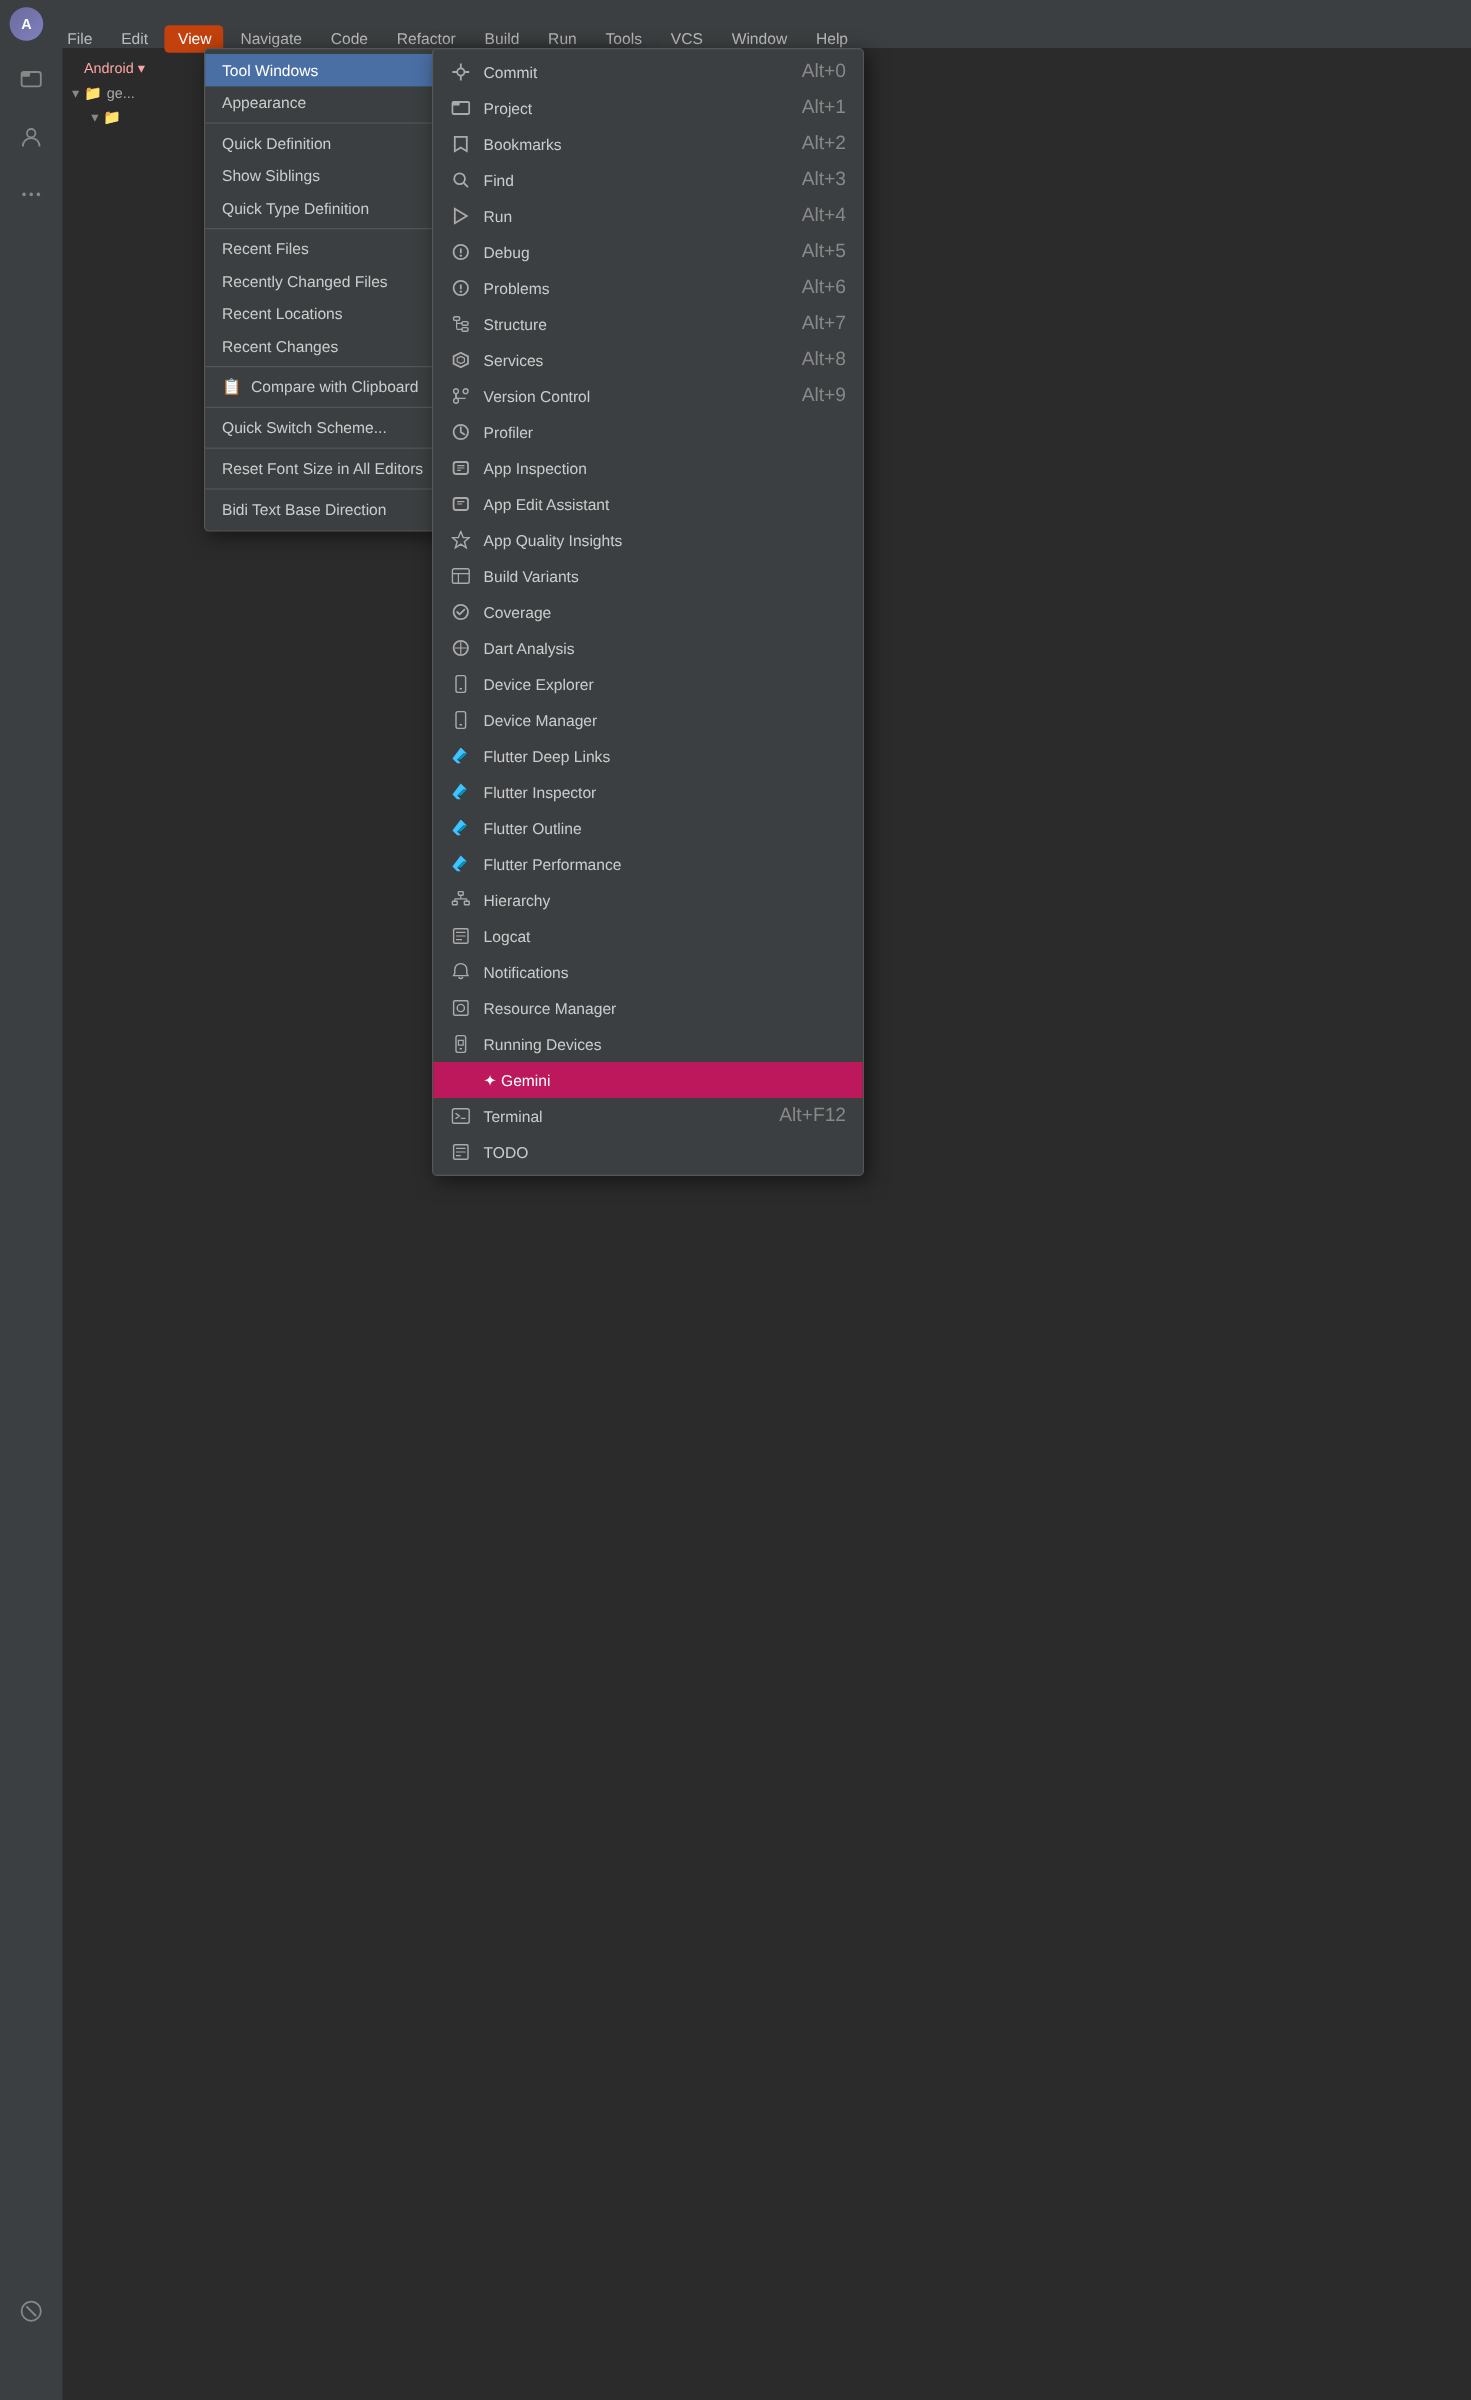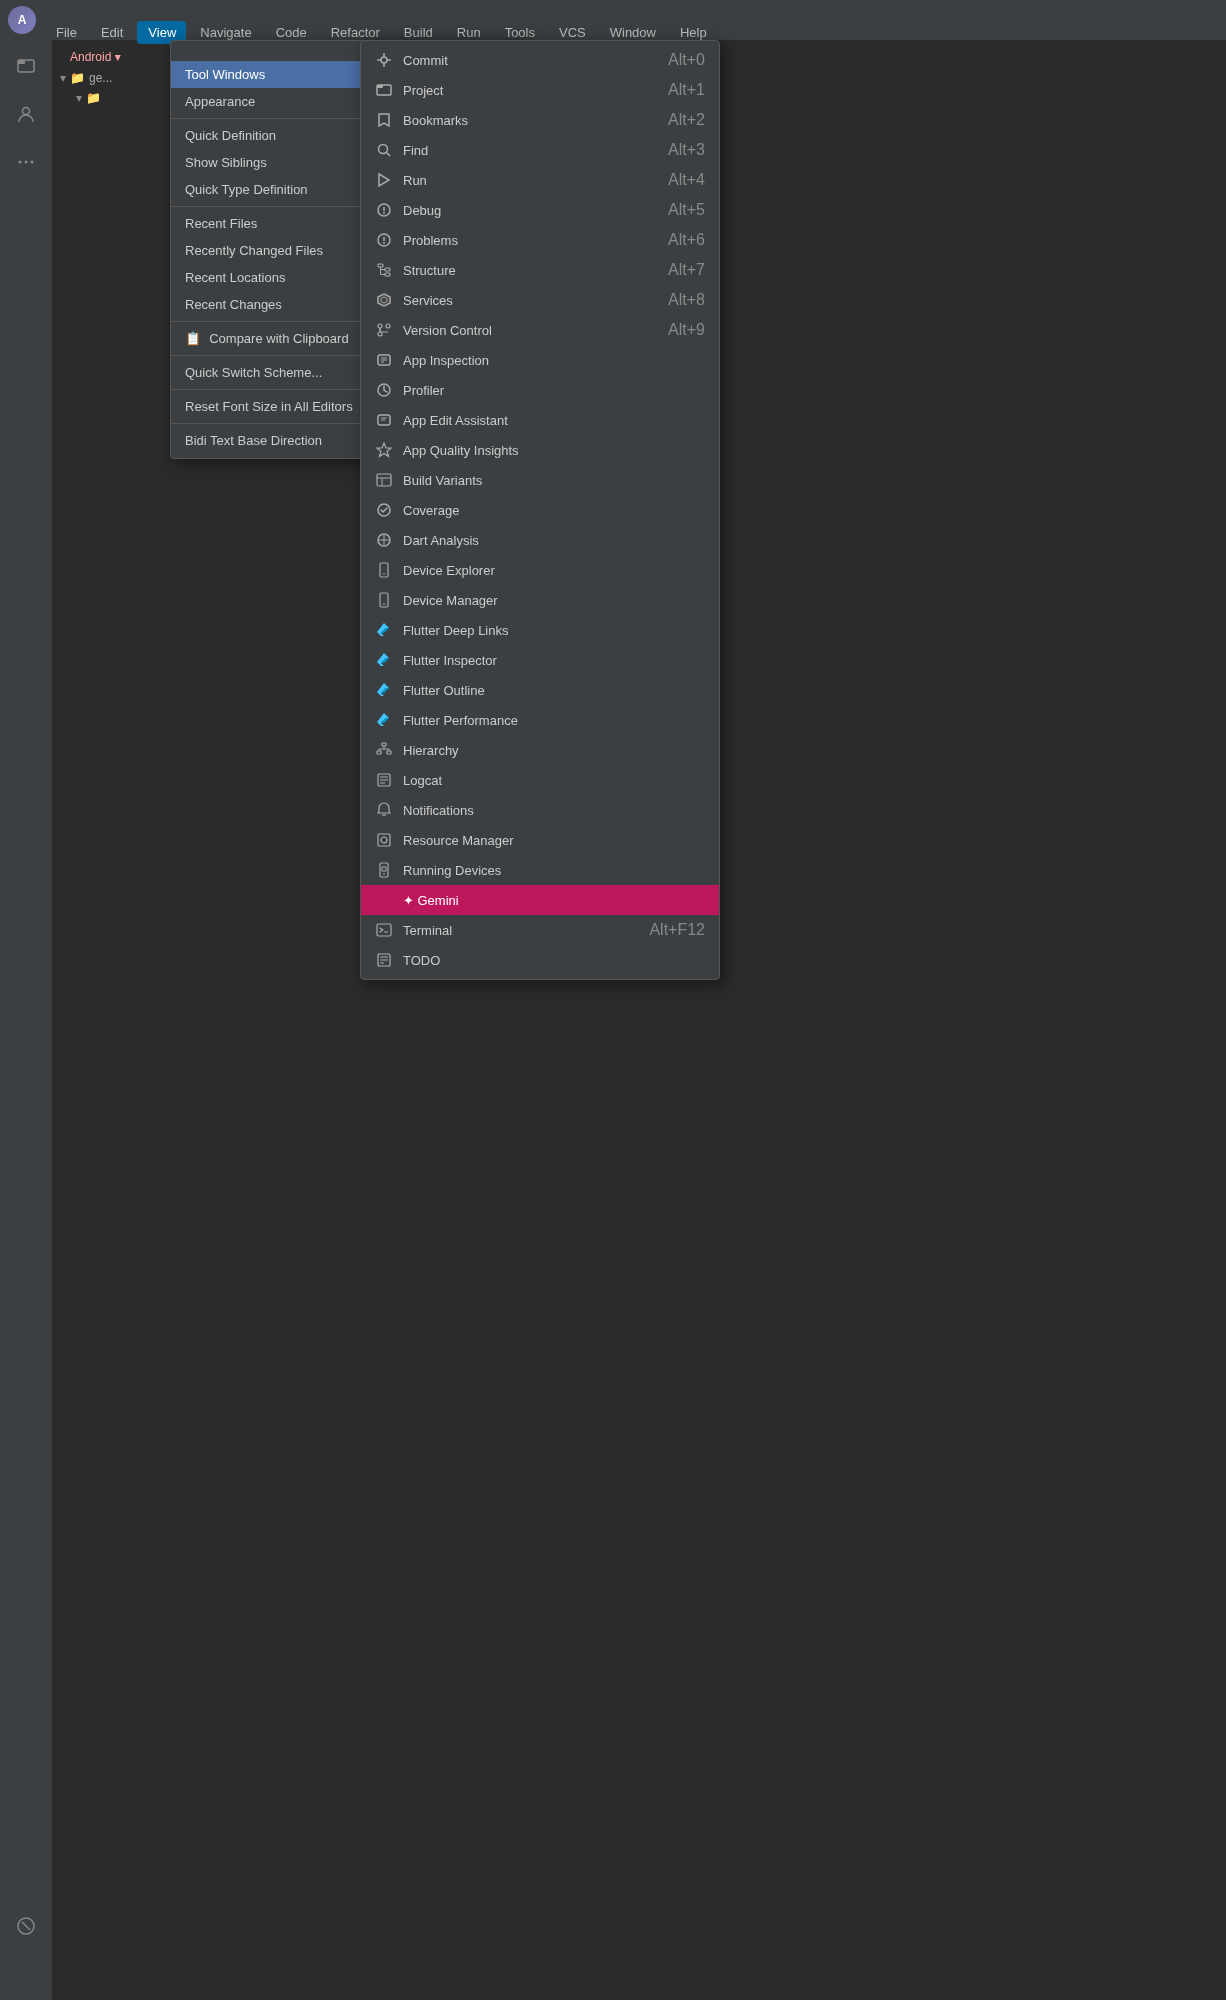--- a/index.html
+++ b/index.html
@@ -35,21 +35,21 @@
       margin-right: 6px;
     }
     .menu-item {
       padding: 4px 10px;
       border-radius: 4px;
       cursor: pointer;
       color: #bbb;
       font-size: 13px;
       margin-top: 24px;
     }
-    .menu-item.active { background: #0369a1; color: #fff; padding-left: 11px; }
+    .menu-item.active { background: #c2410c; color: #fff; padding-left: 11px; }
 
     
     .left-sidebar {
       position: absolute;
       left: 0; top: 40px;
       width: 52px;
       height: calc(100% - 40px);
       background: #3c3f41;
       display: flex;
       flex-direction: column;
@@ -114,21 +114,21 @@
     }
     .view-menu-item {
       display: flex;
       align-items: center;
       justify-content: space-between;
       padding: 6px 14px;
       cursor: pointer;
       color: #ccc;
       font-size: 13px;
     }
-    .view-menu-item.highlighted { background: #4a6fa5; color: #fff; margin-top: 16px; }
+    .view-menu-item.highlighted { background: #4a6fa5; color: #fff; }
     .view-menu-item .shortcut { color: #888; font-size: 12px; }
     .view-menu-item .arrow { color: #aaa; font-size: 11px; }
     .view-menu-separator {
       height: 1px;
       background: #555;
       margin: 3px 0;
     }
 
     
     .tool-windows-menu {
@@ -461,39 +461,39 @@
         </div>
         <span>Version Control</span>
       </div>
       <span class="shortcut">Alt+9</span>
     </div>
 
     <div class="tw-item">
       <div class="tw-left">
         <div class="tw-icon">
           <svg width="16" height="16" viewBox="0 0 16 16">
+              <circle cx="8" cy="8" r="6" fill="none" stroke="#aaa" stroke-width="1.5"></circle>
+              <path d="M8 4v4l3 2" fill="none" stroke="#aaa" stroke-width="1.5" stroke-linecap="round"></path>
+            </svg>
+        </div>
+        <span>Profiler</span>
+      </div>
+    </div>
+
+    <div class="tw-item">
+      <div class="tw-left">
+        <div class="tw-icon">
+          <svg width="16" height="16" viewBox="0 0 16 16">
               <rect x="2" y="3" width="12" height="10" rx="2" fill="none" stroke="#aaa" stroke-width="1.5"></rect>
               <line x1="5" y1="6" x2="11" y2="6" stroke="#aaa" stroke-width="1"></line>
               <line x1="5" y1="8" x2="11" y2="8" stroke="#aaa" stroke-width="1"></line>
               <line x1="5" y1="10" x2="8" y2="10" stroke="#aaa" stroke-width="1"></line>
             </svg>
         </div>
         <span>App Inspection</span>
-      </div>
-    </div>
-
-    <div class="tw-item">
-      <div class="tw-left">
-        <div class="tw-icon">
-          <svg width="16" height="16" viewBox="0 0 16 16">
-              <circle cx="8" cy="8" r="6" fill="none" stroke="#aaa" stroke-width="1.5"></circle>
-              <path d="M8 4v4l3 2" fill="none" stroke="#aaa" stroke-width="1.5" stroke-linecap="round"></path>
-            </svg>
-        </div>
-        <span>Profiler</span>
       </div>
     </div>
 
     <div class="tw-item">
       <div class="tw-left">
         <div class="tw-icon">
           <svg width="16" height="16" viewBox="0 0 16 16">
               <rect x="2" y="3" width="12" height="10" rx="2" fill="none" stroke="#aaa" stroke-width="1.5"></rect>
               <line x1="5" y1="6" x2="11" y2="6" stroke="#aaa" stroke-width="1"></line>
               <line x1="5" y1="8" x2="9" y2="8" stroke="#aaa" stroke-width="1"></line>

